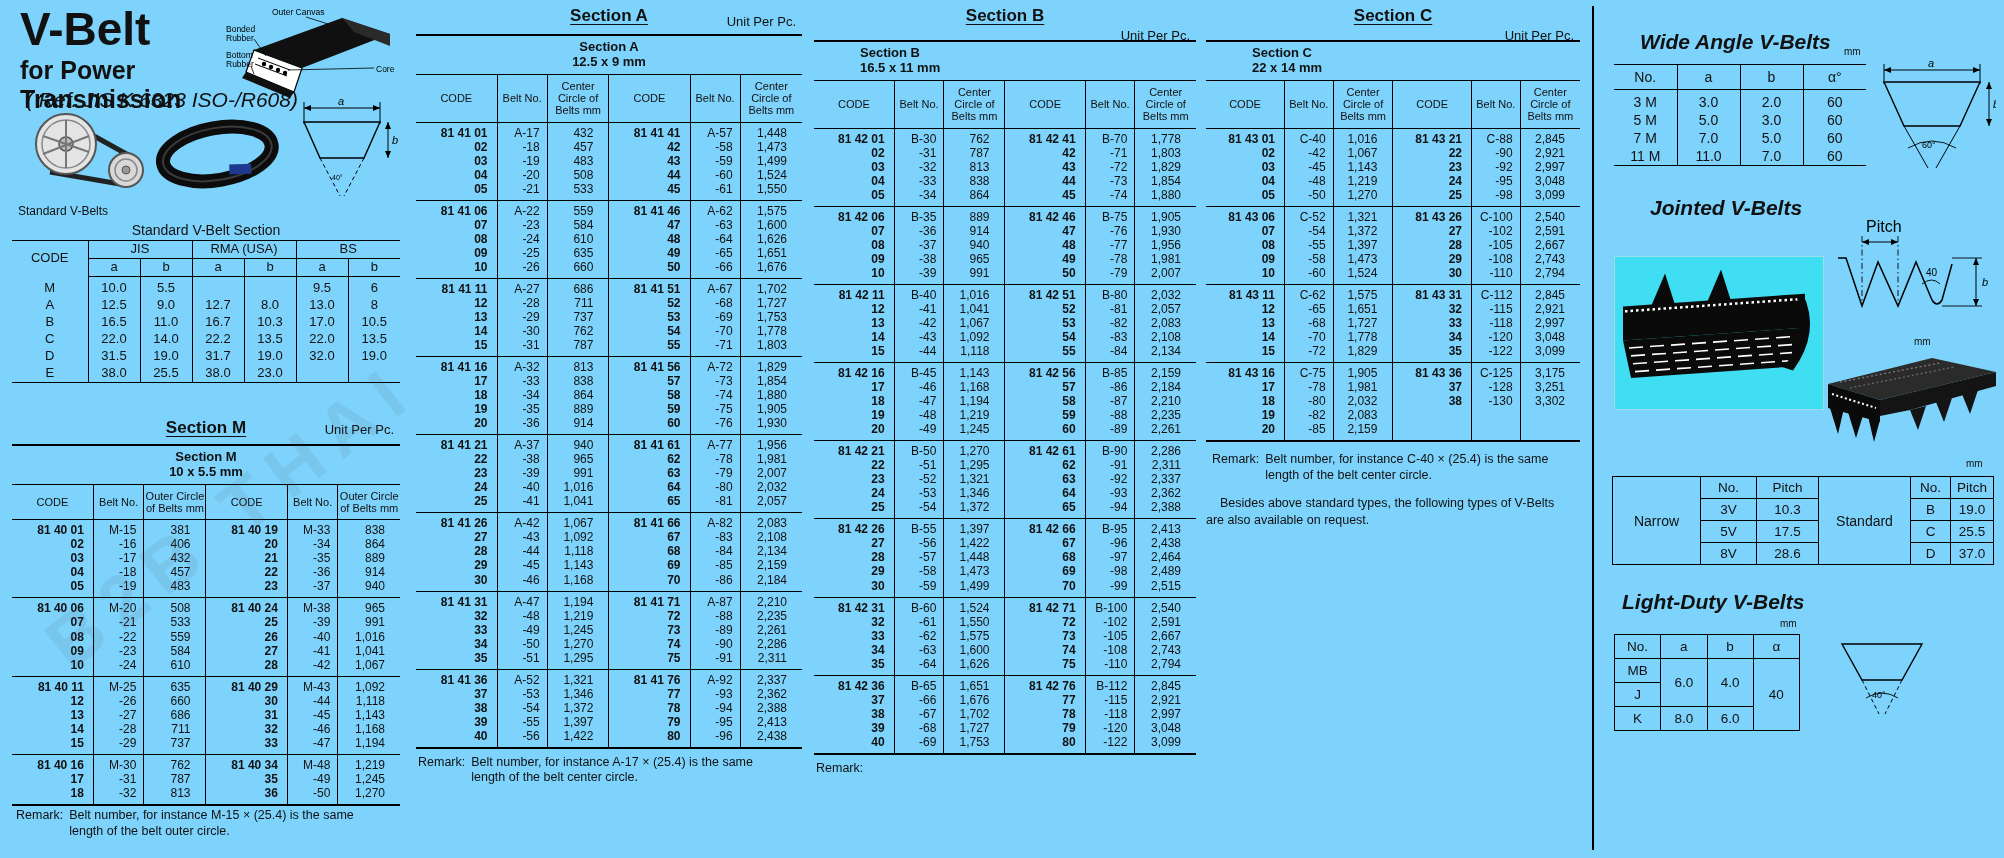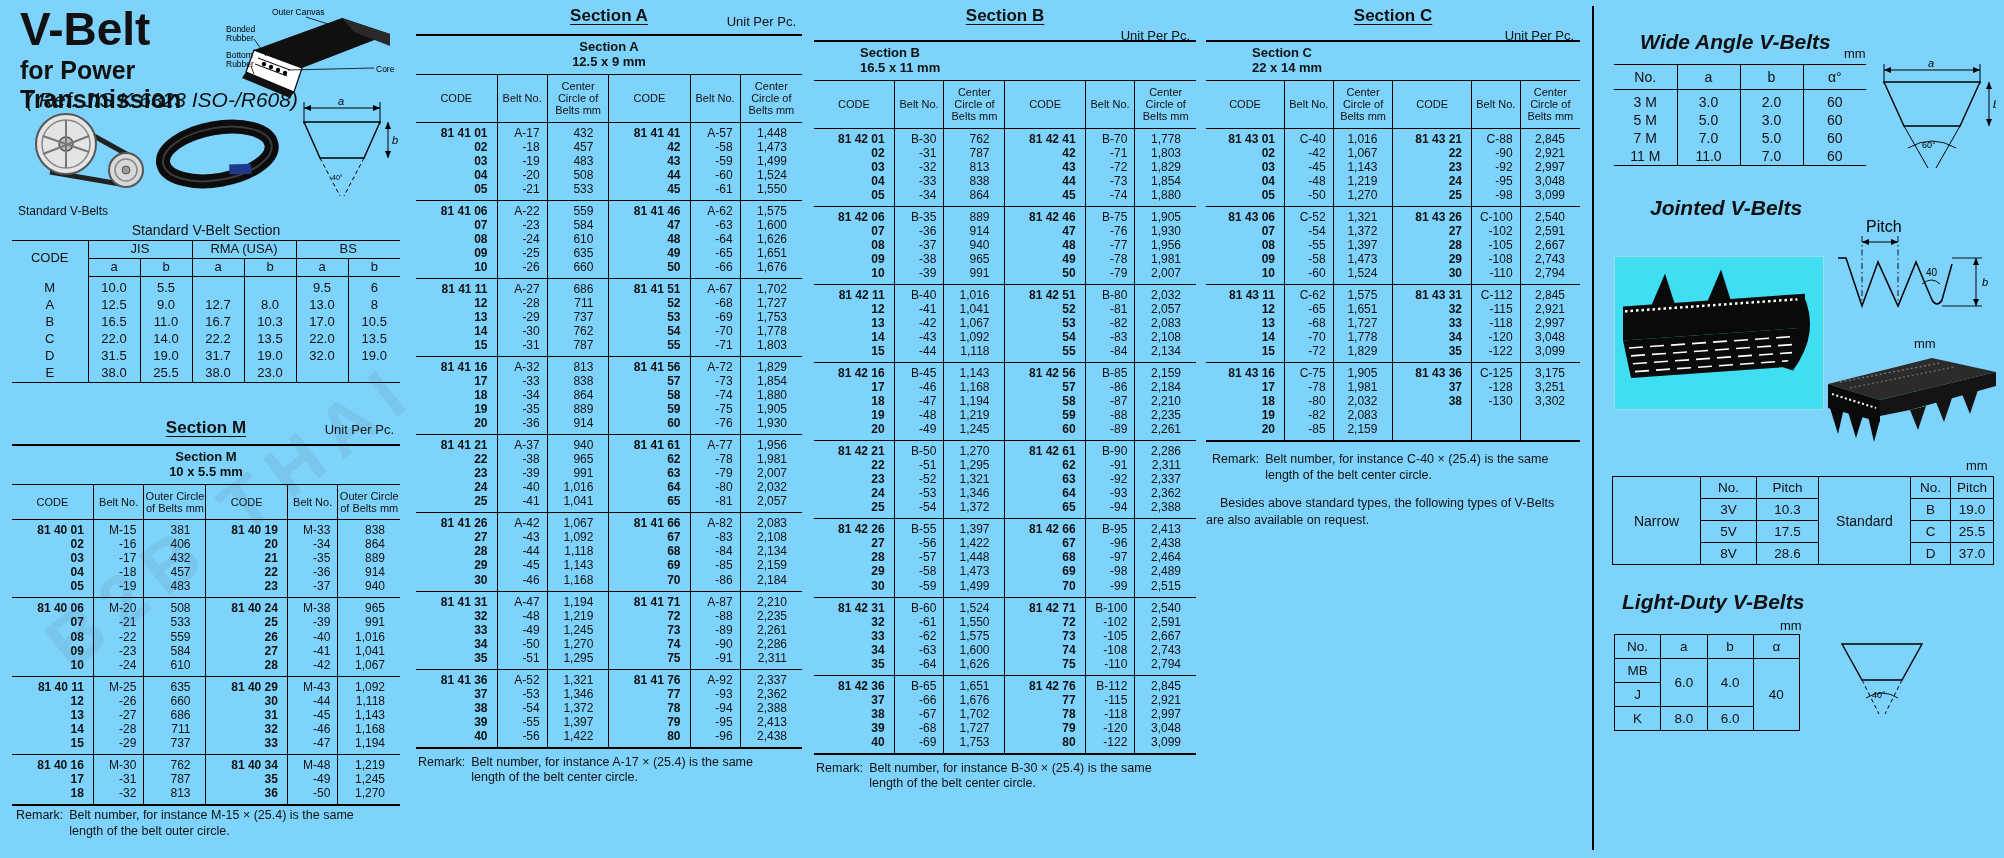--- a/index.html
+++ b/index.html
@@ -45,21 +45,21 @@
   .note{display:flex;gap:6px;font-size:12.5px;line-height:1.25;}
   .note .nt{width:300px;}
   .remark{display:flex;gap:6px;font-size:12.5px;line-height:1.25;}
   .remark .rl{white-space:nowrap;}
   .remark .rt{width:292px;}
   .besides{font-size:12.5px;line-height:1.3;text-indent:14px;}
 
   
   #divider{position:absolute;left:1592px;top:6px;width:2px;height:844px;background:#000;}
   .panel-title{font-size:21px;font-weight:bold;font-style:italic;}
-  .mm{font-size:13px;}
+  .mm{font-size:10px;}
   table.wa{border-collapse:collapse;width:100%;table-layout:fixed;font-size:14px;
       border-top:1.6px solid #000;border-bottom:1.6px solid #000;}
   table.wa td{text-align:center;padding:1px 2px;}
   table.wa tr.h td{border-bottom:1.3px solid #000;padding:4px 2px;}
   table.wa .vl{border-left:1.2px solid #000;}
   table.wa tbody tr:first-child td{padding-top:4px;}
 
   table.pt{border-collapse:collapse;width:100%;table-layout:fixed;font-size:13.5px;border:1.5px solid #000;}
   table.pt td{text-align:center;border:1.2px solid #000;padding:3px 2px;}
   table.pt td.lab{font-size:14px;}
@@ -1163,21 +1163,20 @@
               <td class="circ vl">1,753</td>
               <td class="code vl">80</td>
               <td class="belt vl">-122</td>
               <td class="circ vl">3,099</td>
             </tr>
           </tbody>
         </table>
       </div>
     <div class="remark" style="margin-top:6px;margin-left:2px;">
       <span class="rl">Remark:</span>
-      <span class="rt">Belt number, for instance B-30 × (25.4) is the same length of the belt center circle.</span>
     </div>
   </div>
 
   <div class="abs" style="left:1206px;top:6px;width:374px;height:846px;">
     <div class="sec-head">
       <span class="sec-title">Section C</span>
       <span class="unit" style="top:22px;">Unit Per Pc.</span>
     </div>
     <div id="c-table" style="margin-top:14px;">
         <table class="cat">

